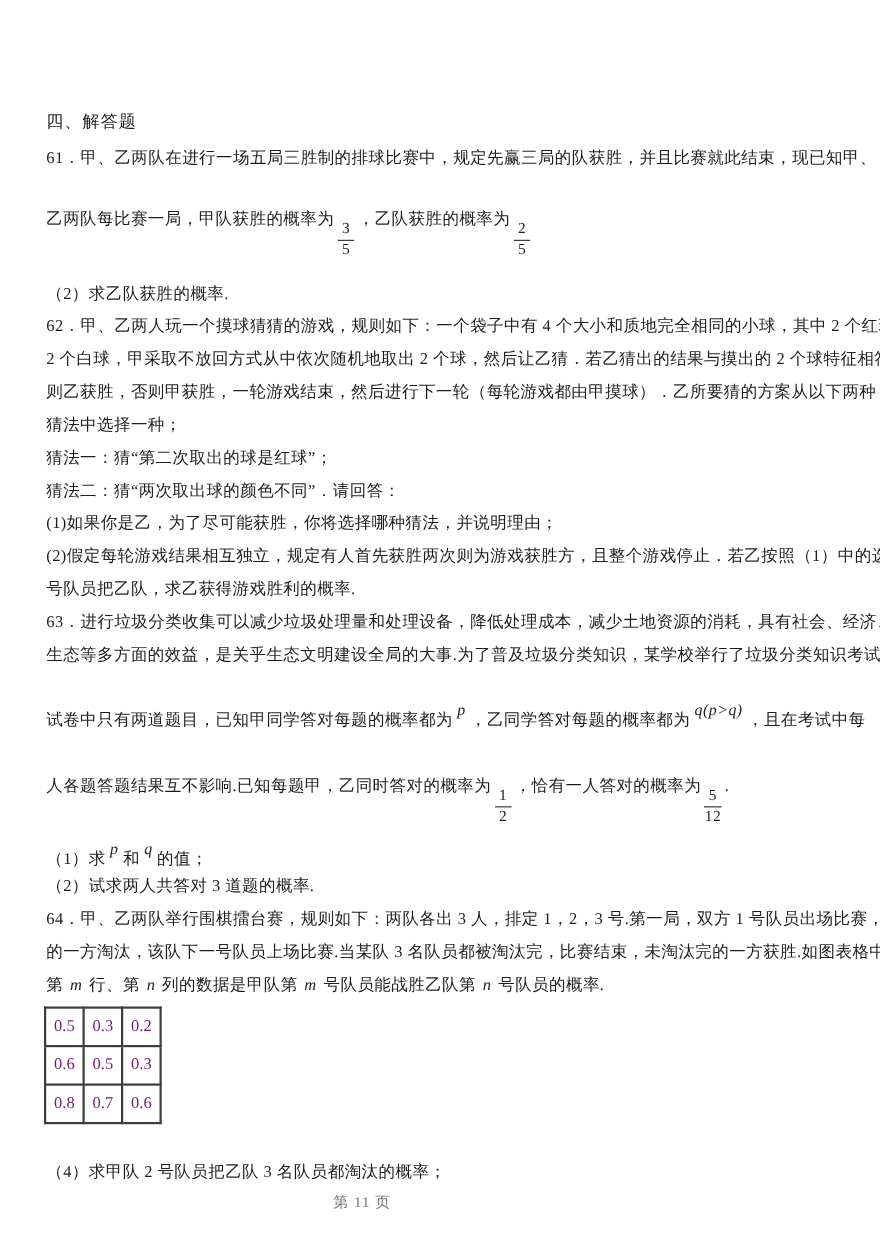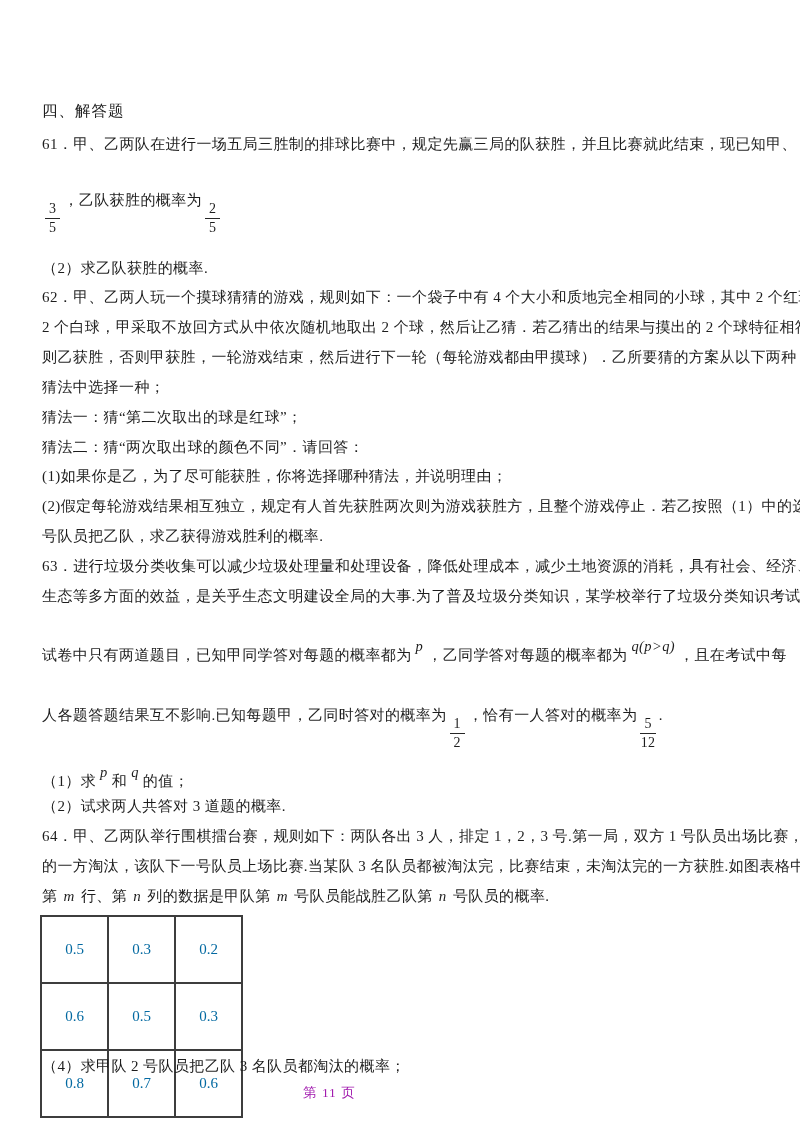--- a/index.html
+++ b/index.html
@@ -25,35 +25,35 @@
   .supm{
     font-style:italic;display:inline-block;vertical-align:9px;
     margin:0 4px;font-size:14.5px;
   }
   .var{font-style:italic;margin:0 2px;}
   .prob-table{
     position:absolute;left:40px;top:915px;border-collapse:collapse;
   }
   .prob-table td{
     width:33px;height:33px;border:2px solid #3d3d3d;text-align:center;
-    font-size:15px;padding:16px;color:#0369a1;
+    font-size:15px;padding:0;color:#701a75;
   }
   .footer{
-    position:absolute;left:303px;top:1084px;font-size:13.5px;letter-spacing:1px;color:#a21caf;
+    position:absolute;left:303px;top:1084px;font-size:13.5px;letter-spacing:1px;color:#737373;
   }
 </style>
 </head>
 <body>
 
 <div class="page">
 
   <p class="ln heading" style="top:100px">四、解答题</p>
 
   <p class="ln" style="top:134px">61．甲、乙两队在进行一场五局三胜制的排球比赛中，规定先赢三局的队获胜，并且比赛就此结束，现已知甲、</p>
-  <p class="ln" style="top:190px"><span class="frac">
+  <p class="ln" style="top:190px"><span>乙两队每比赛一局，甲队获胜的概率为</span><span class="frac">
         <span class="num">3</span>
         <span class="den">5</span>
       </span><span>，乙队获胜的概率为</span><span class="frac">
         <span class="num">2</span>
         <span class="den">5</span>
       </span></p>
   <p class="ln" style="top:258px">（2）求乙队获胜的概率.</p>
 
   <p class="ln" style="top:287px">62．甲、乙两人玩一个摸球猜猜的游戏，规则如下：一个袋子中有 4 个大小和质地完全相同的小球，其中 2 个红球，</p>
   <p class="ln" style="top:317px">2 个白球，甲采取不放回方式从中依次随机地取出 2 个球，然后让乙猜．若乙猜出的结果与摸出的 2 个球特征相符，</p>

